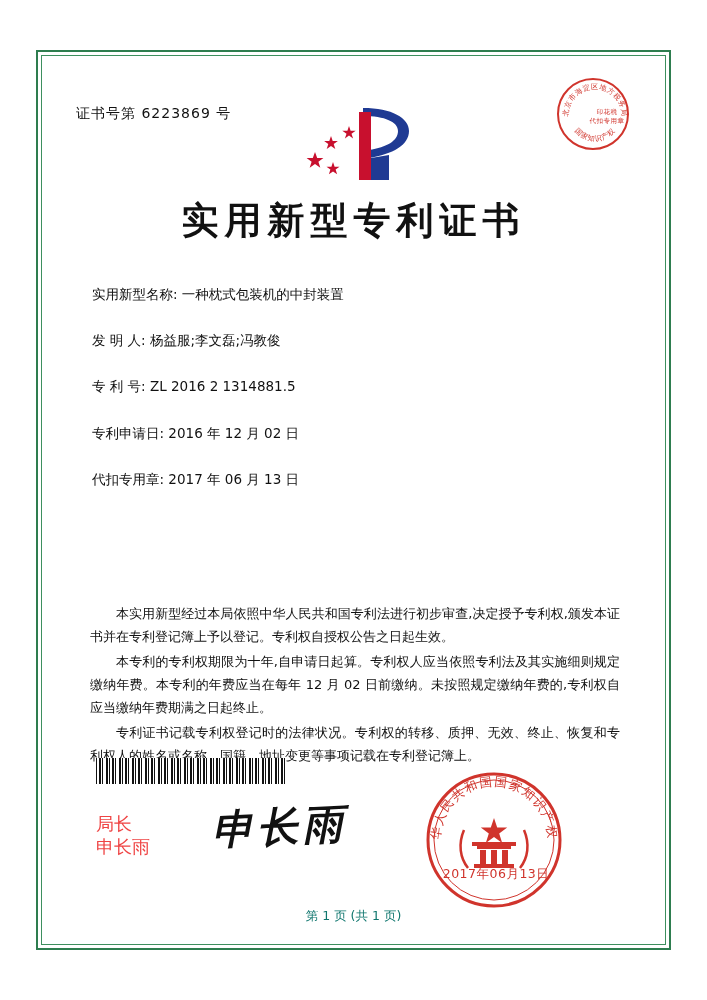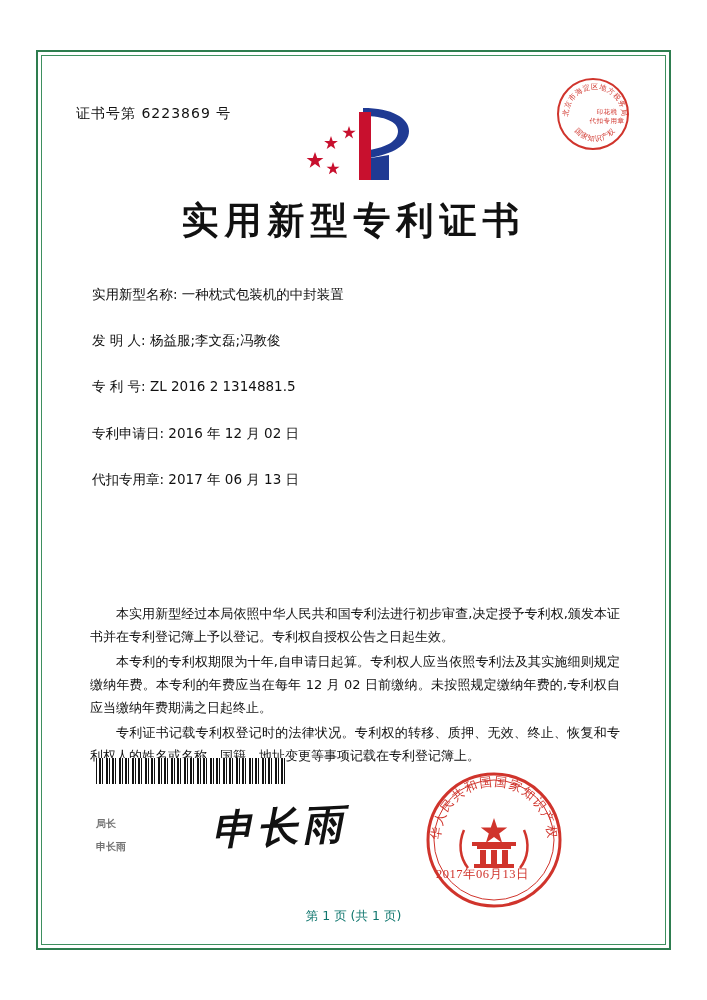--- a/index.html
+++ b/index.html
@@ -153,24 +153,23 @@
         #111 0px, #111 1px, #fff 1px, #fff 3px,
         #111 3px, #111 5px, #fff 5px, #fff 6px,
         #111 6px, #111 7px, #fff 7px, #fff 10px,
         #111 10px, #111 12px, #fff 12px, #fff 13px);
   }
 
   
   .sig-label {
     position: absolute;
     left: 96px; top: 812px;
-    font-size: 10px;
+    font-size: 18px;
     line-height: 23px;
-    color: #737373;
-    font-weight: bold;
+    color: #ef4444;
   }
   .sig-script {
     position: absolute;
     left: 212px; top: 800px;
     font-family: "DejaVu Serif", "Liberation Serif", serif;
     font-size: 41px;
     font-style: italic;
     font-weight: bold;
     color: #111;
     letter-spacing: 4px;
@@ -180,24 +179,24 @@
   
   .seal {
     position: absolute;
     left: 424px; top: 770px;
     width: 140px; height: 140px;
   }
   .seal-date {
     position: absolute;
     left: 436px; top: 866px;
     width: 120px;
+    text-align: center;
     font-size: 12.5px;
     color: #d0342c;
     letter-spacing: 0.5px;
-    font-family: Liberation Serif, serif;
   }
 
   
   .page-no {
     position: absolute;
     left: 0; right: 0; top: 908px;
     text-align: center;
     font-size: 12.5px;
     color: #0f766e;
   }

